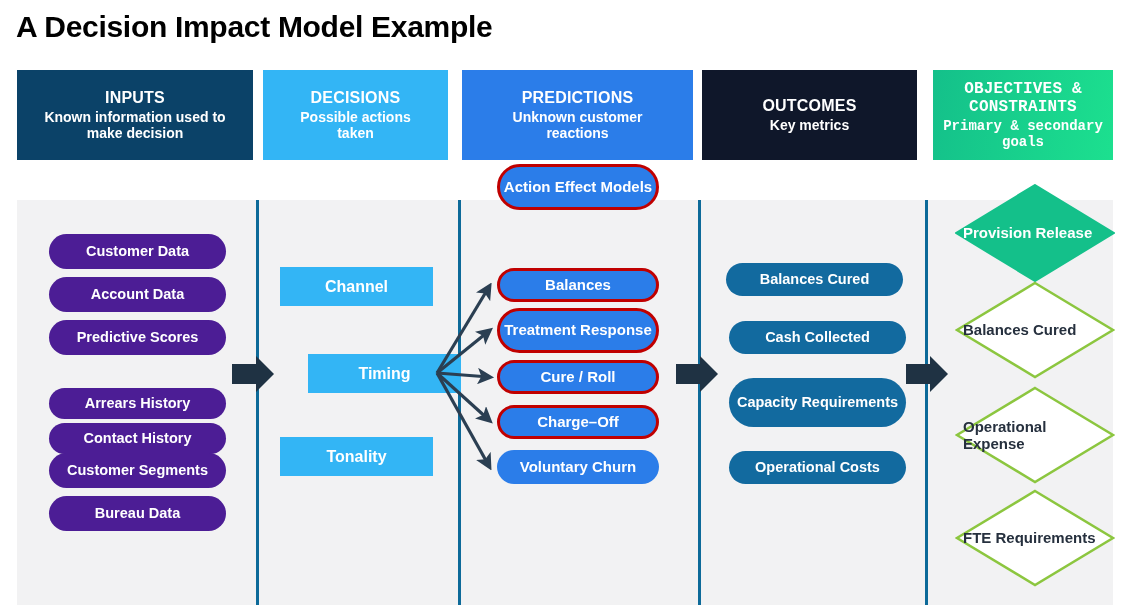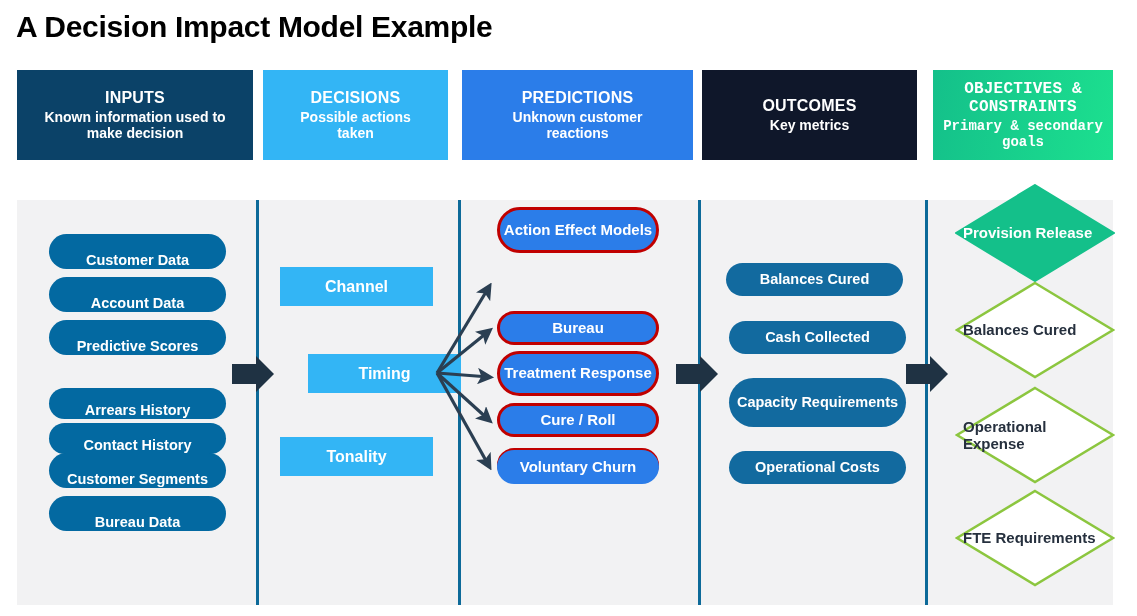--- a/index.html
+++ b/index.html
@@ -82,33 +82,31 @@
     align-items: center;
     justify-content: center;
     text-align: center;
     border-radius: 999px;
     color: #ffffff;
     font-weight: bold;
     line-height: 1.1;
     box-sizing: border-box;
   }
   .pill-input {
-    background: #0369a1;
+    background: #4c1d95;
     font-size: 14.5px;
-    align-items: flex-end;
   }
   .pill-outcome {
     background: #126a9f;
     font-size: 14.5px;
   }
   .pill-pred {
     background: #2b7de9;
     font-size: 15px;
     border: 3px solid #c00000;
-    margin-top: 43px;
   }
   .pill-pred-noborder {
     background: #2b7de9;
     font-size: 15px;
   }
 
   
   .dec-box {
     position: absolute;
     background: #33b5f5;
@@ -226,21 +224,21 @@
   </div>
   <div class="dec-box" style="left:280px; top:437px; width:153px; height:39px;">
     <span>Tonality</span>
   </div>
 
   <div class="pill pill-pred" style="left:497px; top:164px; width:162px; height:46px;">
     <span>Action Effect Models</span>
   </div>
 
   <div class="pill pill-pred" style="left:497px; top:268px; width:162px; height:34px;">
-    <span>Bureau</span>
+    <span>Balances</span>
   </div>
   <div class="pill pill-pred" style="left:497px; top:308px; width:162px; height:45px;">
     <span>Treatment Response</span>
   </div>
   <div class="pill pill-pred" style="left:497px; top:360px; width:162px; height:34px;">
     <span>Cure / Roll</span>
   </div>
   <div class="pill pill-pred" style="left:497px; top:405px; width:162px; height:34px;">
     <span>Charge–Off</span>
   </div>

